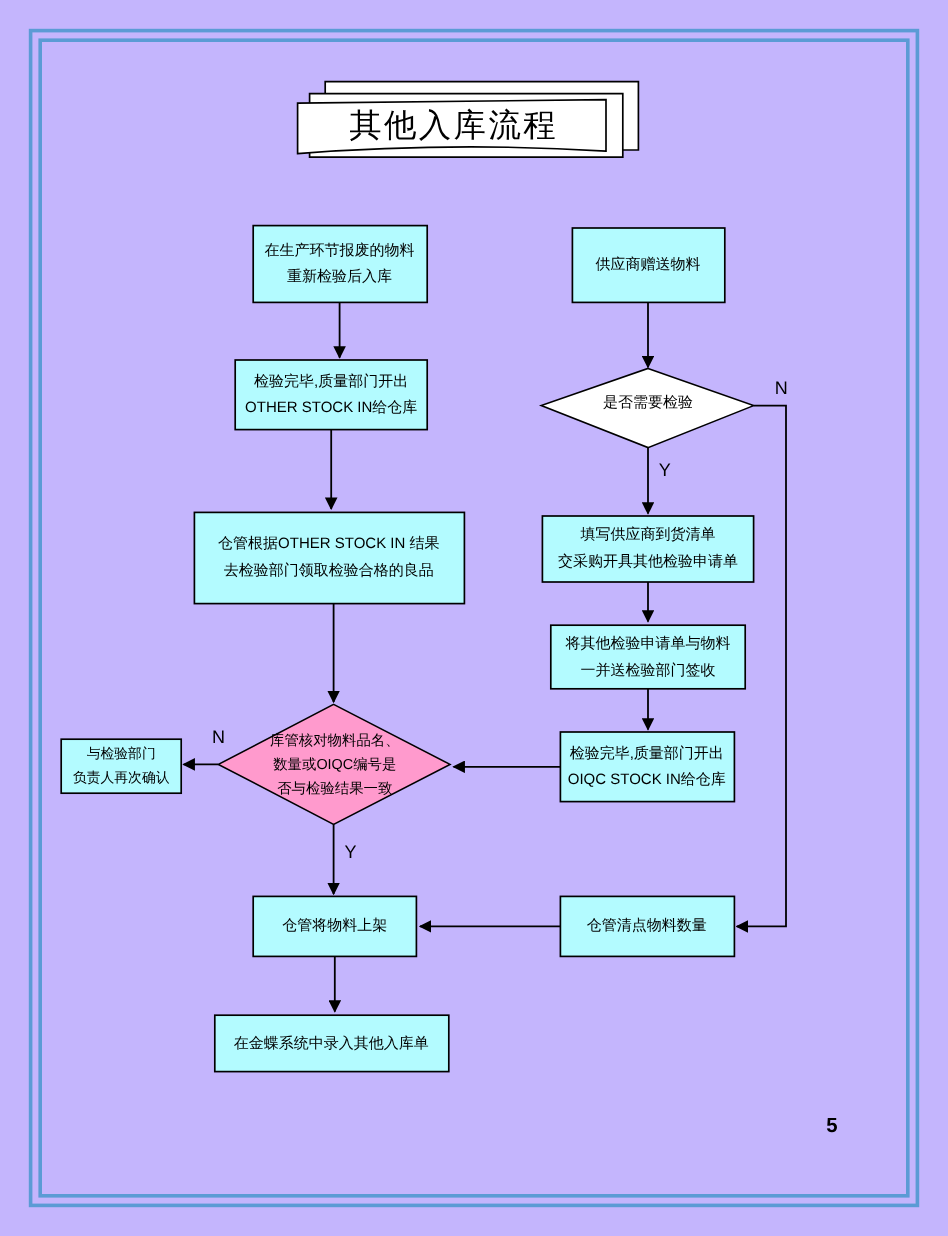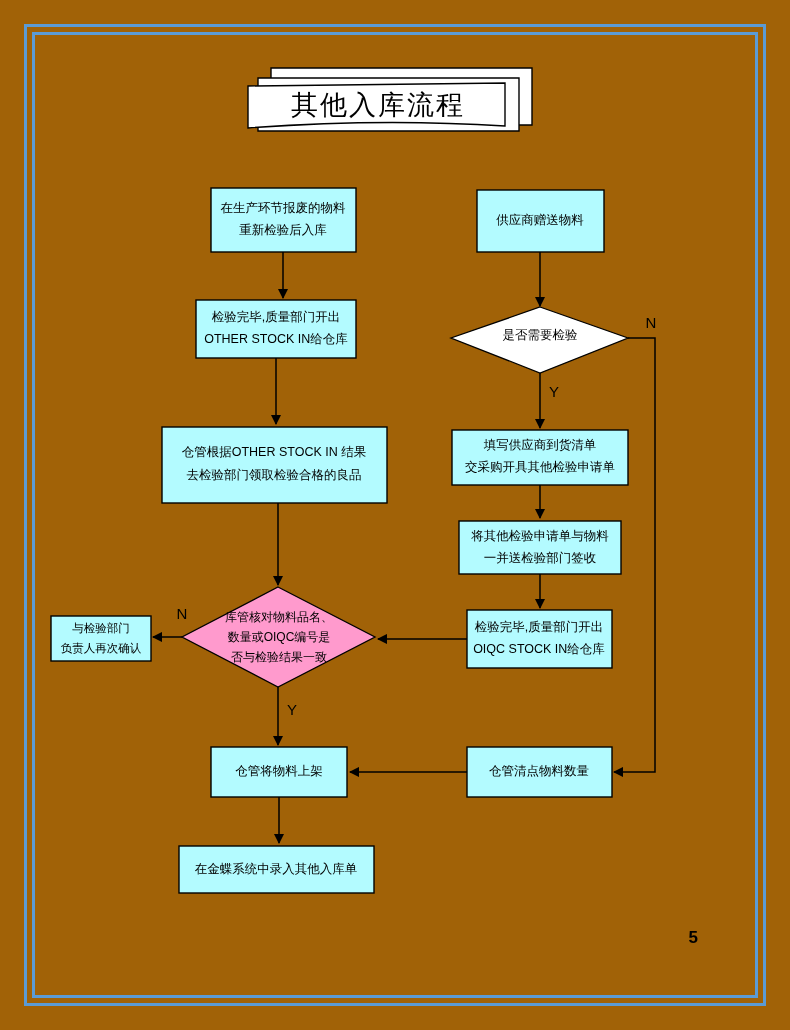--- a/index.html
+++ b/index.html
@@ -10,21 +10,21 @@
   body {
     width: 790px;
     height: 1030px;
     position: relative;
     font-family: "Liberation Sans", "DejaVu Sans", sans-serif;
     overflow: hidden;
   }
   #page {
     position: absolute;
     inset: 0;
-    background: #a16207;
+    background: #c4b5fd;
   }
   .page-border-outer {
     position: absolute;
     left: 24px; top: 24px;
     width: 742px; height: 982px;
     border: 3px solid #5B9BD5;
     box-sizing: border-box;
     pointer-events: none;
   }
   .page-border-inner {

